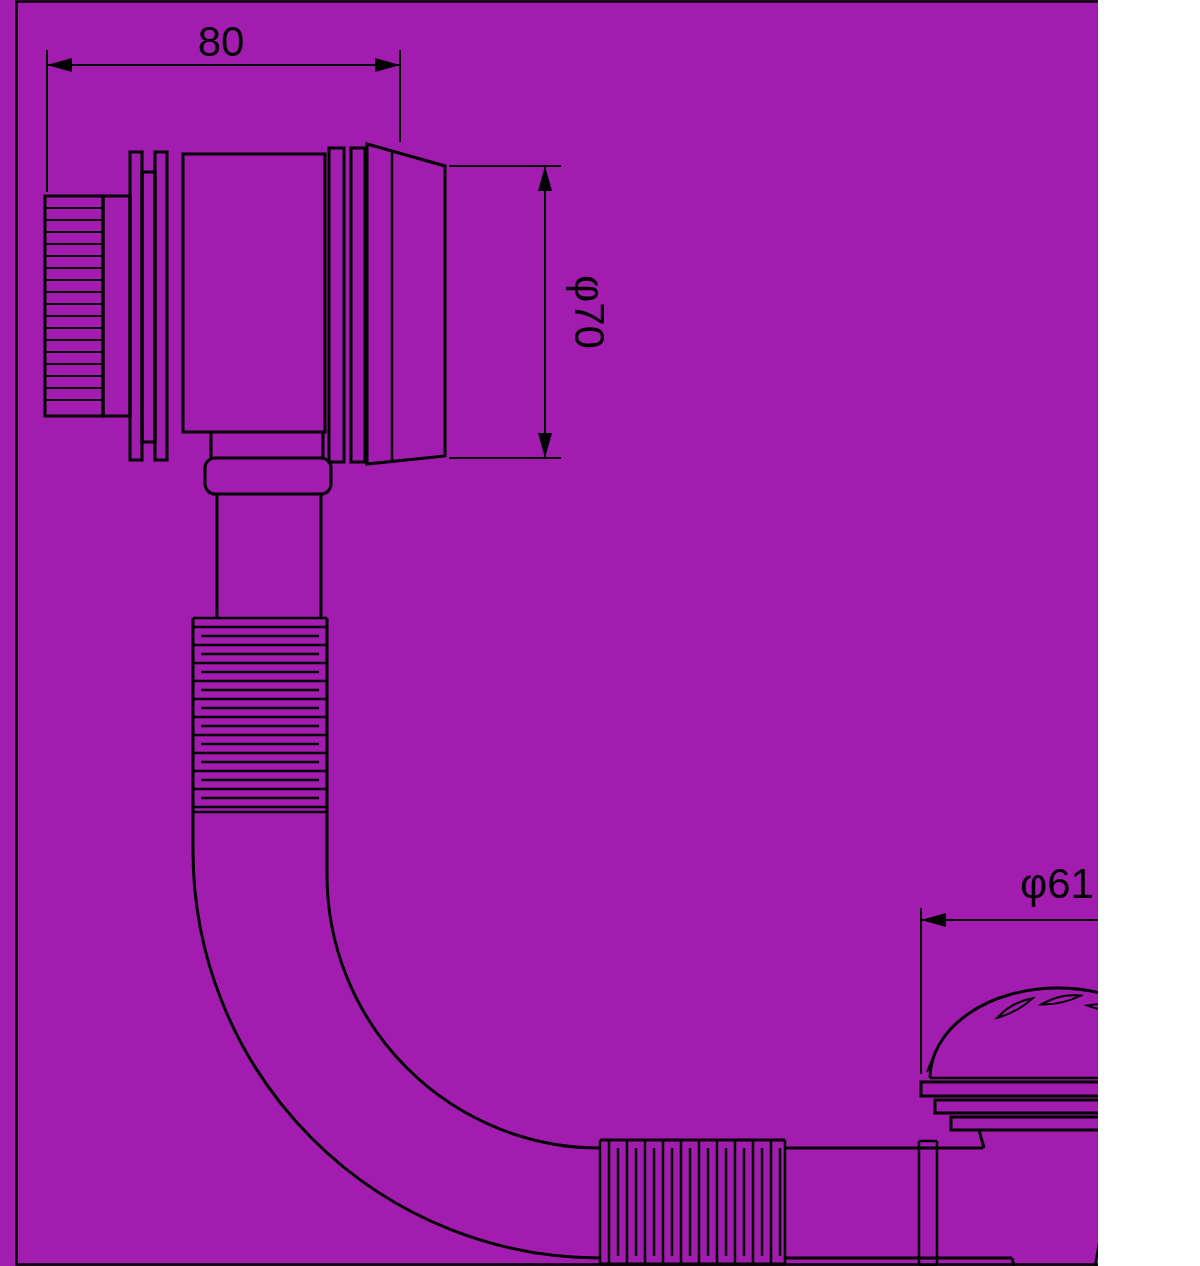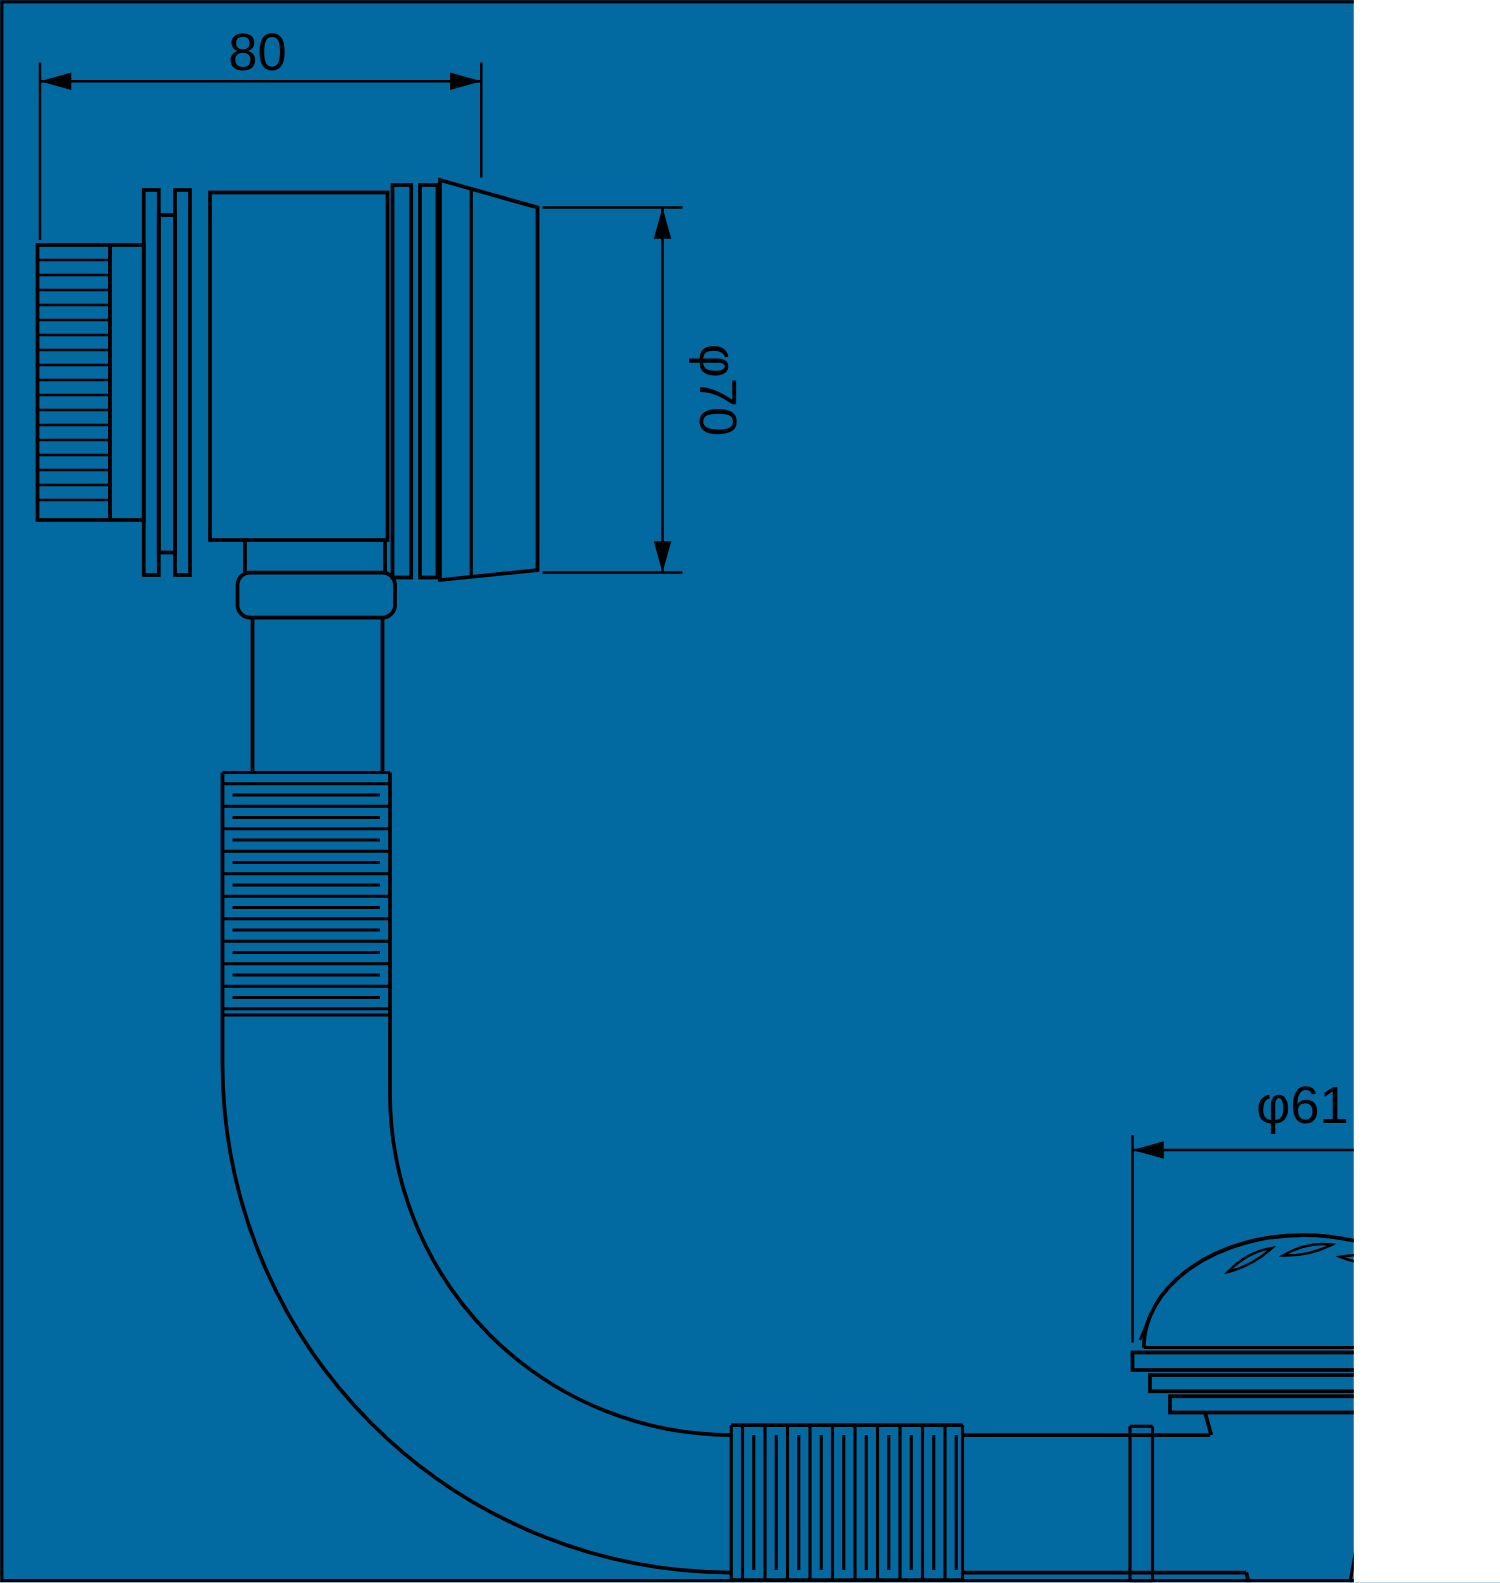--- a/index.html
+++ b/index.html
@@ -1,19 +1,20 @@
 <!DOCTYPE html>
 <html><head>
 <meta charset="utf-8">
 <style>
   html, body { margin: 0; padding: 0; background: #ffffff; }
   .canvas {
     width: 1083px; height: 1266px;
-    position: relative; background: #0369a1;
+    position: relative; background: #a21caf;
     overflow: hidden;
+    padding-left: 15px;
   }
   svg { display: block; }
   text {
     font-family: "Liberation Sans", sans-serif;
     font-size: 42px;
     font-weight: normal;
   }
 </style>
 </head>
 <body>

